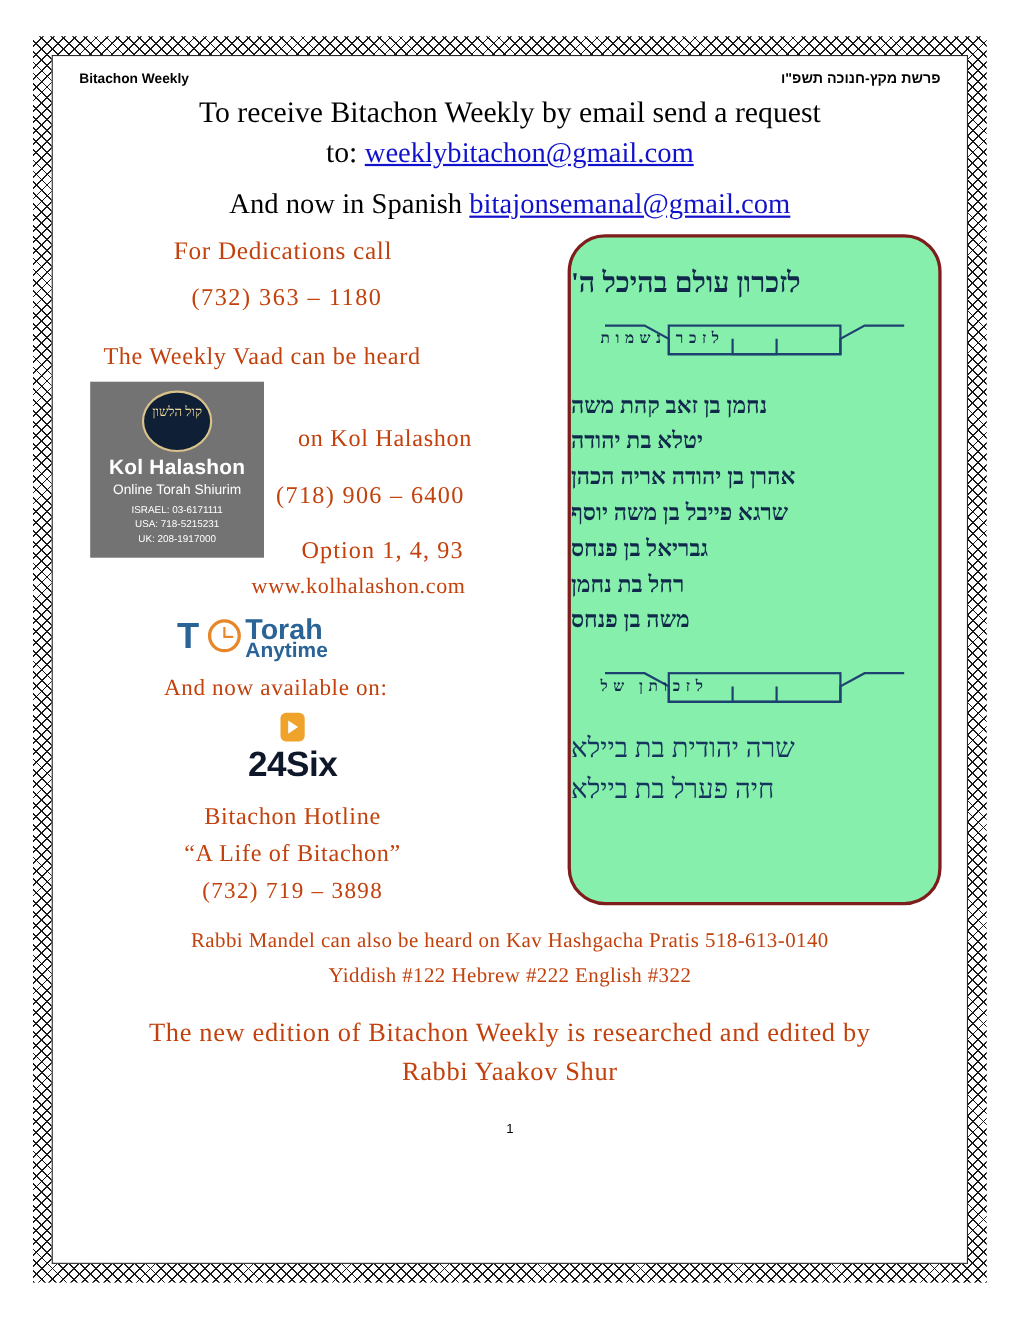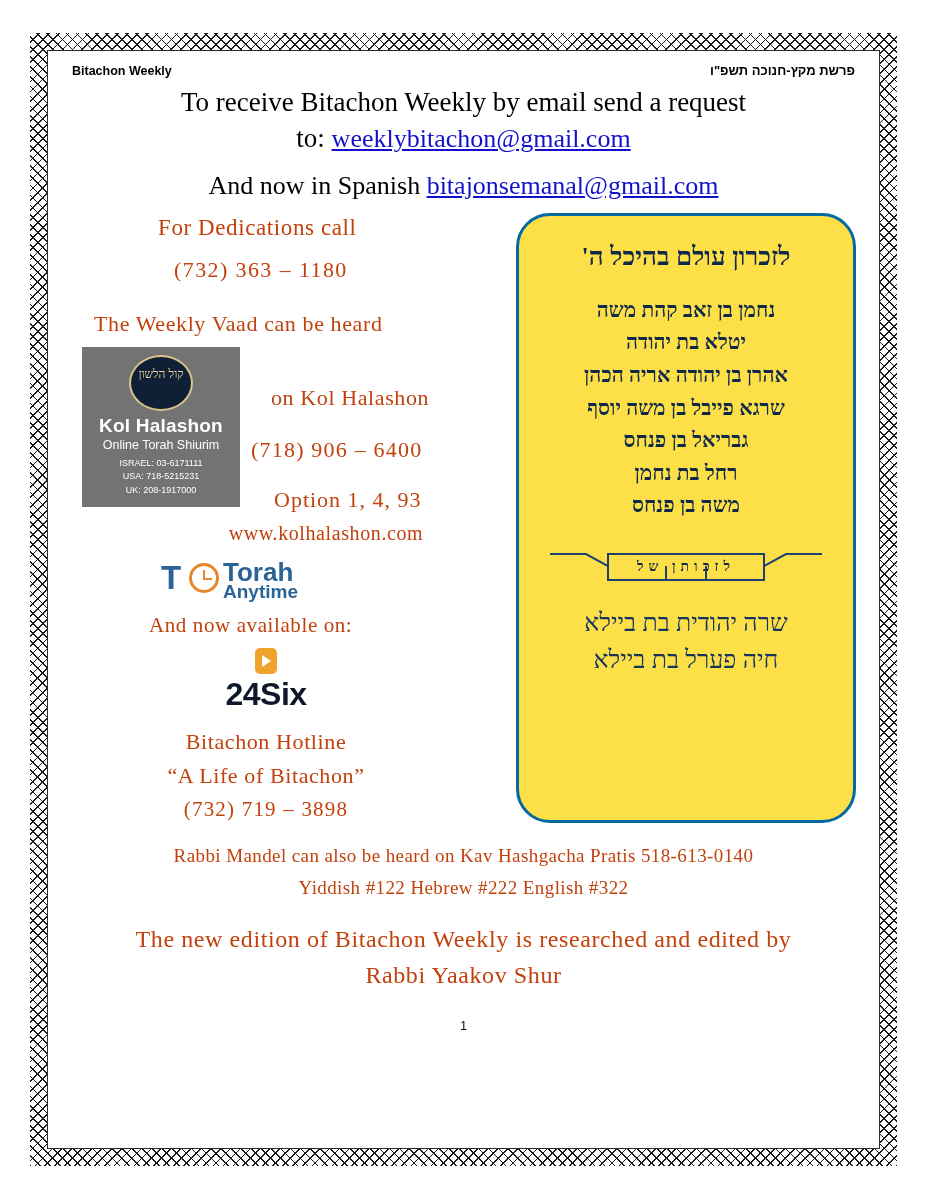--- a/index.html
+++ b/index.html
@@ -330,26 +330,26 @@
     letter-spacing: 1.2px;
   }
 
   
   .memorial {
     position: relative;
     margin-top: 0px;
     margin-left: 10px;
     width: 340px;
     height: 610px;
-    background: #fde047;
-    border: 3px solid #0369a1;
+    background: #86efac;
+    border: 3px solid #7f1d1d;
     border-radius: 34px;
     box-sizing: border-box;
     color: #15365f;
-    text-align: center;
+    text-align: left;
     direction: rtl;
   }
   .mem-title {
     font-family: "Liberation Serif", serif;
     font-size: 26px;
     font-weight: bold;
     margin-top: 26px;
     color: #10294a;
   }
   .banner {
@@ -480,20 +480,28 @@
 
         <div class="script hotline1">Bitachon Hotline</div>
         <div class="script hotline2">“A Life of Bitachon”</div>
         <div class="script hotline3">(732) 719 – 3898</div>
       </div>
 
       <div class="col-right">
         <div class="memorial">
           <div class="mem-title">לזכרון עולם בהיכל ה'</div>
 
+          <div class="banner">
+            <svg width="280" height="40" viewBox="0 0 280 40">
+              <polyline points="4,6 40,6 62,18 62,32 160,32 160,18" fill="none" stroke="#1d4272" stroke-width="2"></polyline>
+              <polyline points="276,6 240,6 218,18 218,32 120,32 120,18" fill="none" stroke="#1d4272" stroke-width="2"></polyline>
+              <rect x="62" y="6" width="156" height="26" fill="none" stroke="#1d4272" stroke-width="2"></rect>
+            </svg>
+            <div class="banner-text">לזכר נשמות</div>
+          </div>
 
           <div class="mem-names">
             <div>נחמן בן זאב קהת משה</div>
             <div>יטלא בת יהודה</div>
             <div>אהרן בן יהודה אריה הכהן</div>
             <div>שרגא פייבל בן משה יוסף</div>
             <div>גבריאל בן פנחס</div>
             <div>רחל בת נחמן</div>
             <div>משה בן פנחס</div>
           </div>

